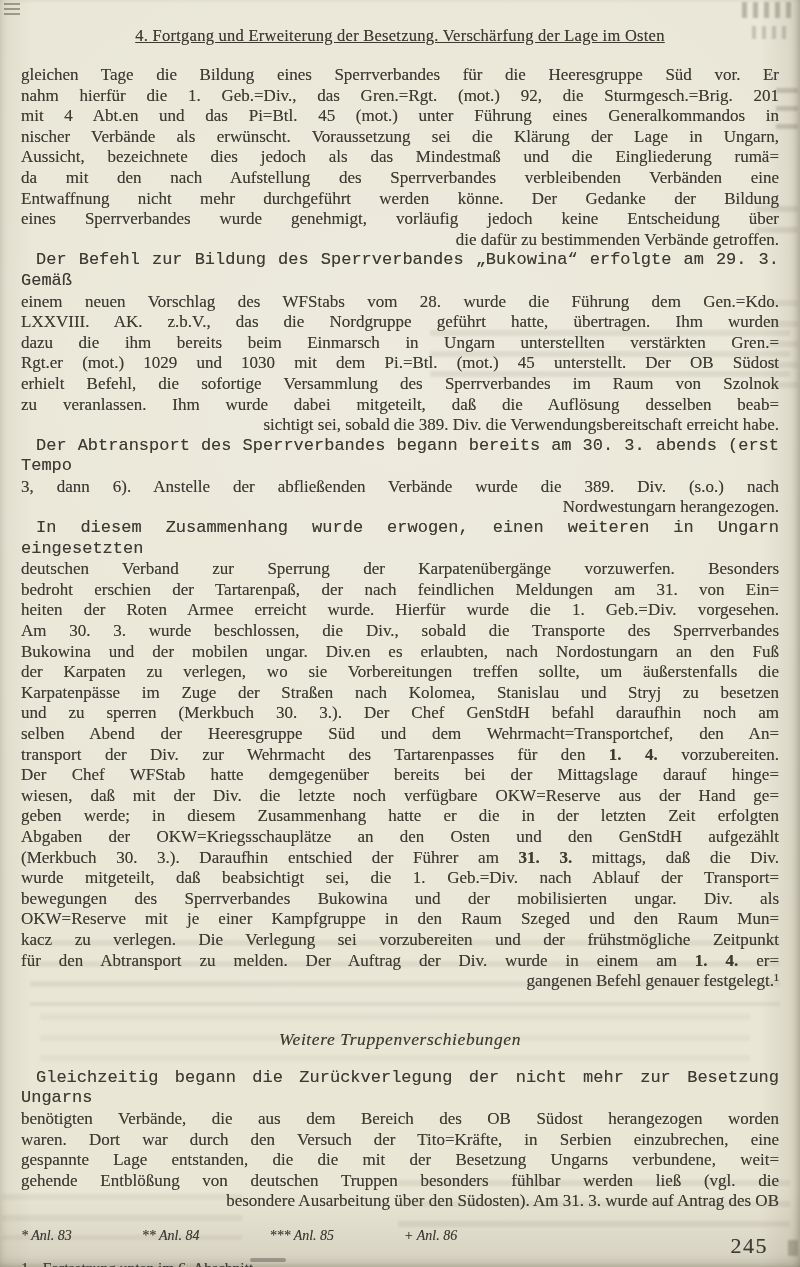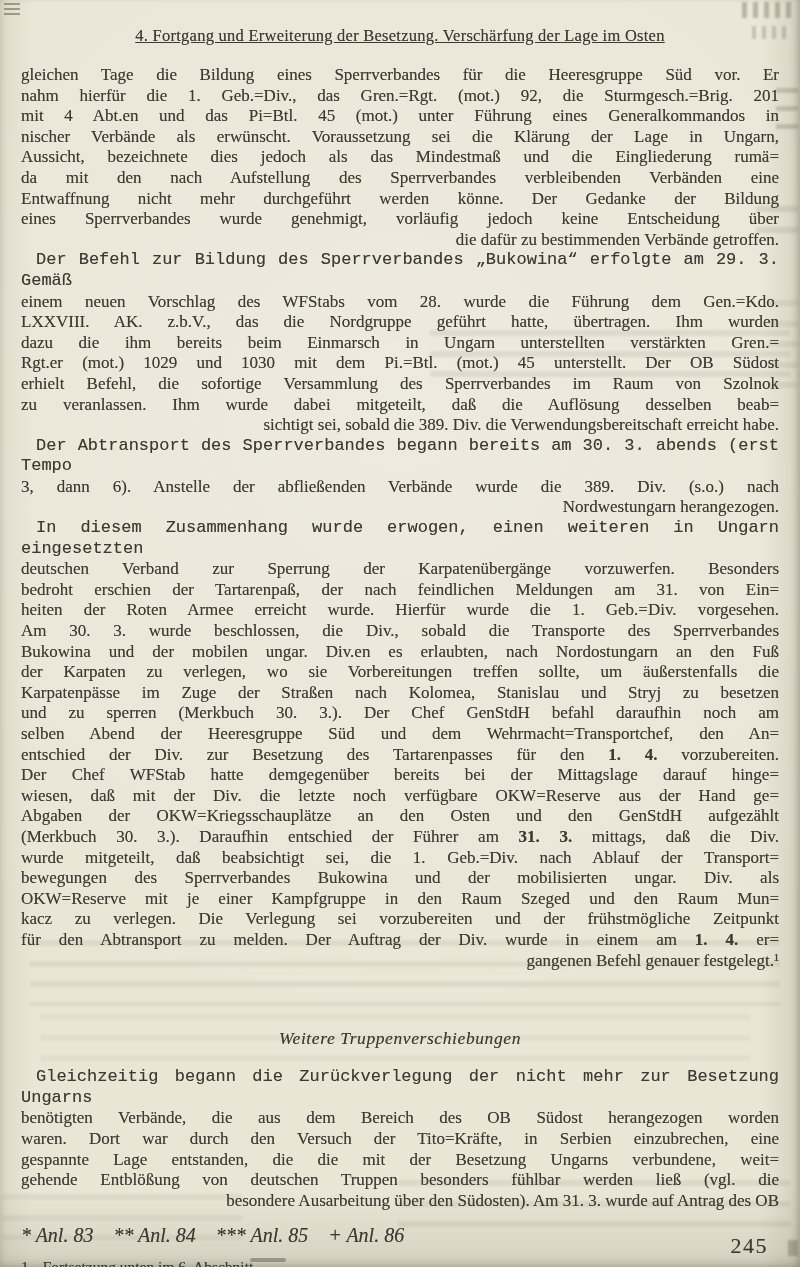--- a/index.html
+++ b/index.html
@@ -42,36 +42,36 @@
   .line {
     line-height: 20.6px;
     text-shadow: 0 0 0.4px rgba(60,58,49,0.5);
   }
   .line.fill { text-align: justify; text-align-last: justify; }
   .line.last { text-align: right; }
   .indent .line:first-child { text-indent: 15px; font-family: Liberation Mono, monospace; }
   b { font-weight: bold; }
 
   .section-heading {
-    margin-top: 56px;
+    margin-top: 36px;
     margin-bottom: 18px;
     text-align: center;
     font-style: italic;
     font-size: 17.5px;
     line-height: 22px;
     letter-spacing: 0.6px;
     text-shadow: 0 0 0.4px rgba(60,58,49,0.5);
   }
 
   .fnrefs {
     margin-top: 14px;
     display: flex;
-    gap: 20px;
+    gap: 70px;
     font-style: italic;
-    font-size: 20px;
+    font-size: 14px;
   }
   .fnrefs .line { line-height: 20px; text-align: left; text-align-last: left; }
 
   .fnline {
     margin-top: 12px;
     font-size: 15.5px;
     line-height: 20px;
     text-shadow: 0 0 0.4px rgba(60,58,49,0.5);
   }
   .fnline .fnmark { display: inline-block; margin-right: 14px; }
@@ -168,23 +168,24 @@
         <div class="line fill"><span>In diesem Zusammenhang wurde erwogen, einen weiteren in Ungarn eingesetzten</span></div>
         <div class="line fill"><span>deutschen Verband zur Sperrung der Karpatenübergänge vorzuwerfen. Besonders</span></div>
         <div class="line fill"><span>bedroht erschien der Tartarenpaß, der nach feindlichen Meldungen am 31. von Ein=</span></div>
         <div class="line fill"><span>heiten der Roten Armee erreicht wurde. Hierfür wurde die 1. Geb.=Div. vorgesehen.</span></div>
         <div class="line fill"><span>Am 30. 3. wurde beschlossen, die Div., sobald die Transporte des Sperrverbandes</span></div>
         <div class="line fill"><span>Bukowina und der mobilen ungar. Div.en es erlaubten, nach Nordostungarn an den Fuß</span></div>
         <div class="line fill"><span>der Karpaten zu verlegen, wo sie Vorbereitungen treffen sollte, um äußerstenfalls die</span></div>
         <div class="line fill"><span>Karpatenpässe im Zuge der Straßen nach Kolomea, Stanislau und Stryj zu besetzen</span></div>
         <div class="line fill"><span>und zu sperren (Merkbuch 30. 3.). Der Chef GenStdH befahl daraufhin noch am</span></div>
         <div class="line fill"><span>selben Abend der Heeresgruppe Süd und dem Wehrmacht=Transportchef, den An=</span></div>
-        <div class="line fill"><span>entschied der Div. zur Besetzung des Tartarenpasses für den </span><b>1. 4.</b><span> vorzubereiten.</span></div>
+        <div class="line fill"><span>transport der Div. zur Wehrmacht des Tartarenpasses für den </span><b>1. 4.</b><span> vorzubereiten.</span></div>
         <div class="line fill"><span>Der Chef WFStab hatte demgegenüber bereits bei der Mittagslage darauf hinge=</span></div>
         <div class="line fill"><span>wiesen, daß mit der Div. die letzte noch verfügbare OKW=Reserve aus der Hand ge=</span></div>
+        <div class="line fill"><span>geben werde; in diesem Zusammenhang hatte er die in der letzten Zeit erfolgten</span></div>
         <div class="line fill"><span>Abgaben der OKW=Kriegsschauplätze an den Osten und den GenStdH aufgezählt</span></div>
         <div class="line fill"><span>(Merkbuch 30. 3.). Daraufhin entschied der Führer am </span><b>31. 3.</b><span> mittags, daß die Div.</span></div>
         <div class="line fill"><span>wurde mitgeteilt, daß beabsichtigt sei, die 1. Geb.=Div. nach Ablauf der Transport=</span></div>
         <div class="line fill"><span>bewegungen des Sperrverbandes Bukowina und der mobilisierten ungar. Div. als</span></div>
         <div class="line fill"><span>OKW=Reserve mit je einer Kampfgruppe in den Raum Szeged und den Raum Mun=</span></div>
         <div class="line fill"><span>kacz zu verlegen. Die Verlegung sei vorzubereiten und der frühstmögliche Zeitpunkt</span></div>
         <div class="line fill"><span>für den Abtransport zu melden. Der Auftrag der Div. wurde in einem am </span><b>1. 4.</b><span> er=</span></div>
         <div class="line last"><span>gangenen Befehl genauer festgelegt.¹</span></div>
       </div>
   </div>

